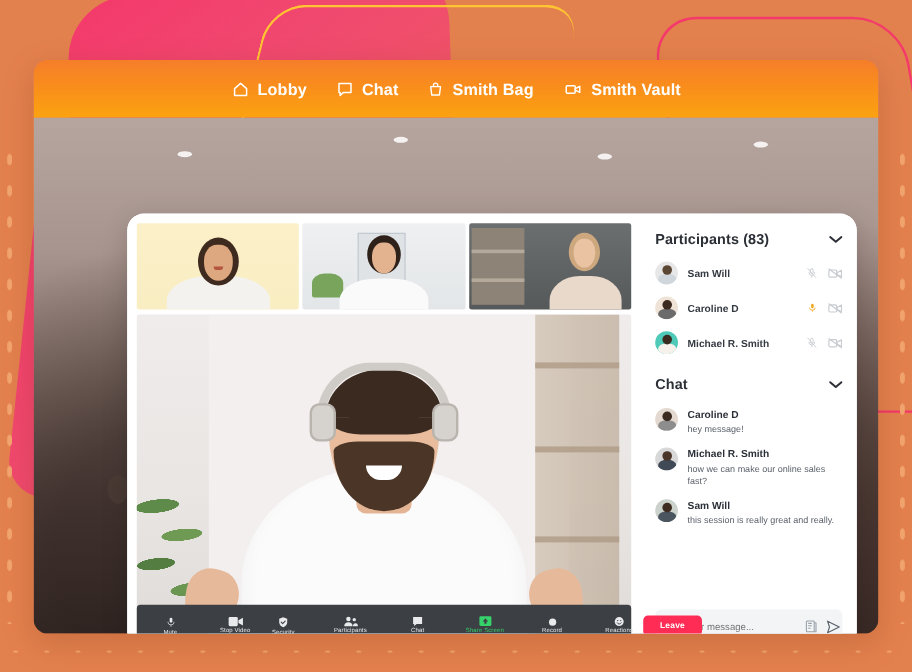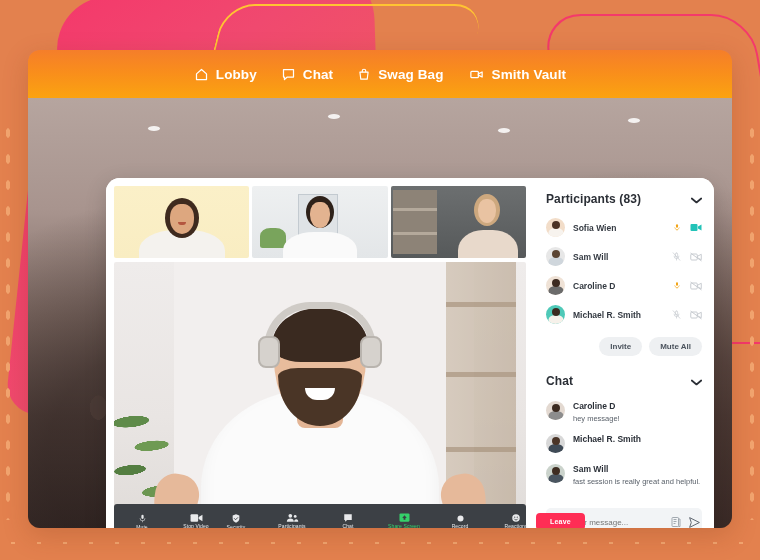--- a/index.html
+++ b/index.html
@@ -254,21 +254,21 @@
         <span>Chat</span>
       </div>
 
       <div class="navitem">
         <span>
           <svg width="14" height="15" viewBox="0 0 24 24" fill="none" stroke="#fff" stroke-width="2" stroke-linejoin="round">
             <path d="M5 8 H19 L17.5 20 H6.5 Z"></path>
               <path d="M9 8 V6 a3 3 0 0 1 6 0 V8"></path>
           </svg>
         </span>
-        <span>Swag Bag</span>
+        <span>Smith Bag</span>
       </div>
 
       <div class="navitem">
         <span>
           <svg width="17" height="15" viewBox="0 0 24 24" fill="none" stroke="#fff" stroke-width="2" stroke-linejoin="round">
             <rect x="3" y="7" width="12" height="10" rx="1.5"></rect>
               <path d="M15 11 L21 8 V16 L15 13 Z"></path>
           </svg>
         </span>
         <span>Smith Vault</span>
@@ -431,41 +431,20 @@
 
         <div class="panel-head">
           <div class="panel-title">Participants (83)</div>
           <span class="chev">
             <svg width="11" height="7" viewBox="0 0 14 8" fill="none" stroke="#2b2f36" stroke-width="2.2" stroke-linecap="round" stroke-linejoin="round">
                 <path d="M1 1.5 L7 6.5 L13 1.5"></path>
               </svg>
           </span>
         </div>
 
-        <div class="prow">
-          <div class="pav" style="background:#f2ddc9;">
-            <span class="fa fa-body" style="background:#f7f3ee;"></span>
-              <span class="fa fa-head" style="background:#4b3225;"></span>
-          </div>
-          <div class="pname">Sofia Wien</div>
-          <div class="picons">
-            <span>
-              <svg width="8" height="11" viewBox="0 0 24 24" fill="#f2a416">
-                  <rect x="9" y="2" width="6" height="11" rx="3"></rect>
-                  <path d="M6 11 a6 6 0 0 0 12 0 h1.6 a7.6 7.6 0 0 1-6.8 7.5 V22 h-1.6 v-3.5 A7.6 7.6 0 0 1 4.4 11 Z"></path>
-                </svg>
-            </span>
-            <span>
-              <svg width="12" height="9" viewBox="0 0 24 18" fill="#22c3b8">
-                  <rect x="1" y="2" width="14" height="14" rx="2"></rect>
-                  <path d="M16 7 L23 3 V15 L16 11 Z"></path>
-                </svg>
-            </span>
-          </div>
-        </div>
 
         <div class="prow">
           <div class="pav" style="background:#e7e7e7;">
             <span class="fa fa-body" style="background:#cfd6dc;"></span>
               <span class="fa fa-head" style="background:#5c4634;"></span>
           </div>
           <div class="pname">Sam Will</div>
           <div class="picons">
             <span>
               <svg width="9" height="11" viewBox="0 0 24 24" fill="none" stroke="#c8ccd1" stroke-width="2" stroke-linecap="round">
@@ -526,24 +505,20 @@
             <span>
               <svg width="12" height="10" viewBox="0 0 24 18" fill="none" stroke="#c8ccd1" stroke-width="2" stroke-linejoin="round">
                 <rect x="1.5" y="3" width="13" height="12" rx="2"></rect>
                   <path d="M15 7.5 L22.5 3.5 V14.5 L15 10.5 Z"></path>
                   <path d="M1 1 L23 17"></path>
               </svg>
             </span>
           </div>
         </div>
 
-        <div class="pbtns">
-          <div class="pillbtn">Invite</div>
-          <div class="pillbtn">Mute All</div>
-        </div>
 
         <div class="panel-head chat" style="margin-top:16px;">
           <div class="panel-title">Chat</div>
           <span class="chev">
             <svg width="11" height="7" viewBox="0 0 14 8" fill="none" stroke="#2b2f36" stroke-width="2.2" stroke-linecap="round" stroke-linejoin="round">
                 <path d="M1 1.5 L7 6.5 L13 1.5"></path>
               </svg>
           </span>
         </div>
 
@@ -558,31 +533,32 @@
           </div>
         </div>
 
         <div class="crow">
           <div class="cav" style="background:#d8d8d8;">
             <span class="fa fa-body" style="background:#3f4a56;"></span>
               <span class="fa fa-head" style="background:#4b3528;"></span>
           </div>
           <div class="ctext">
             <div class="cname">Michael R. Smith</div>
+            <div class="cmsg">how we can make our online sales fast?</div>
           </div>
         </div>
 
         <div class="crow">
           <div class="cav" style="background:#cbd3cc;">
             <span class="fa fa-body" style="background:#4a5560;"></span>
               <span class="fa fa-head" style="background:#3f2d22;"></span>
           </div>
           <div class="ctext">
             <div class="cname">Sam Will</div>
-            <div class="cmsg">fast session is really great and helpful.</div>
+            <div class="cmsg">this session is really great and really.</div>
           </div>
         </div>
 
         <div id="chatinput">
           <input type="text" placeholder="type your message..." style="">
           <span>
             <svg width="12" height="12" viewBox="0 0 24 24" fill="none" stroke="#98a0a8" stroke-width="1.8" stroke-linejoin="round">
               <rect x="4" y="3" width="13" height="18" rx="1.5"></rect>
                 <path d="M7 7 H13"></path>
                 <path d="M7 11 H13"></path>

